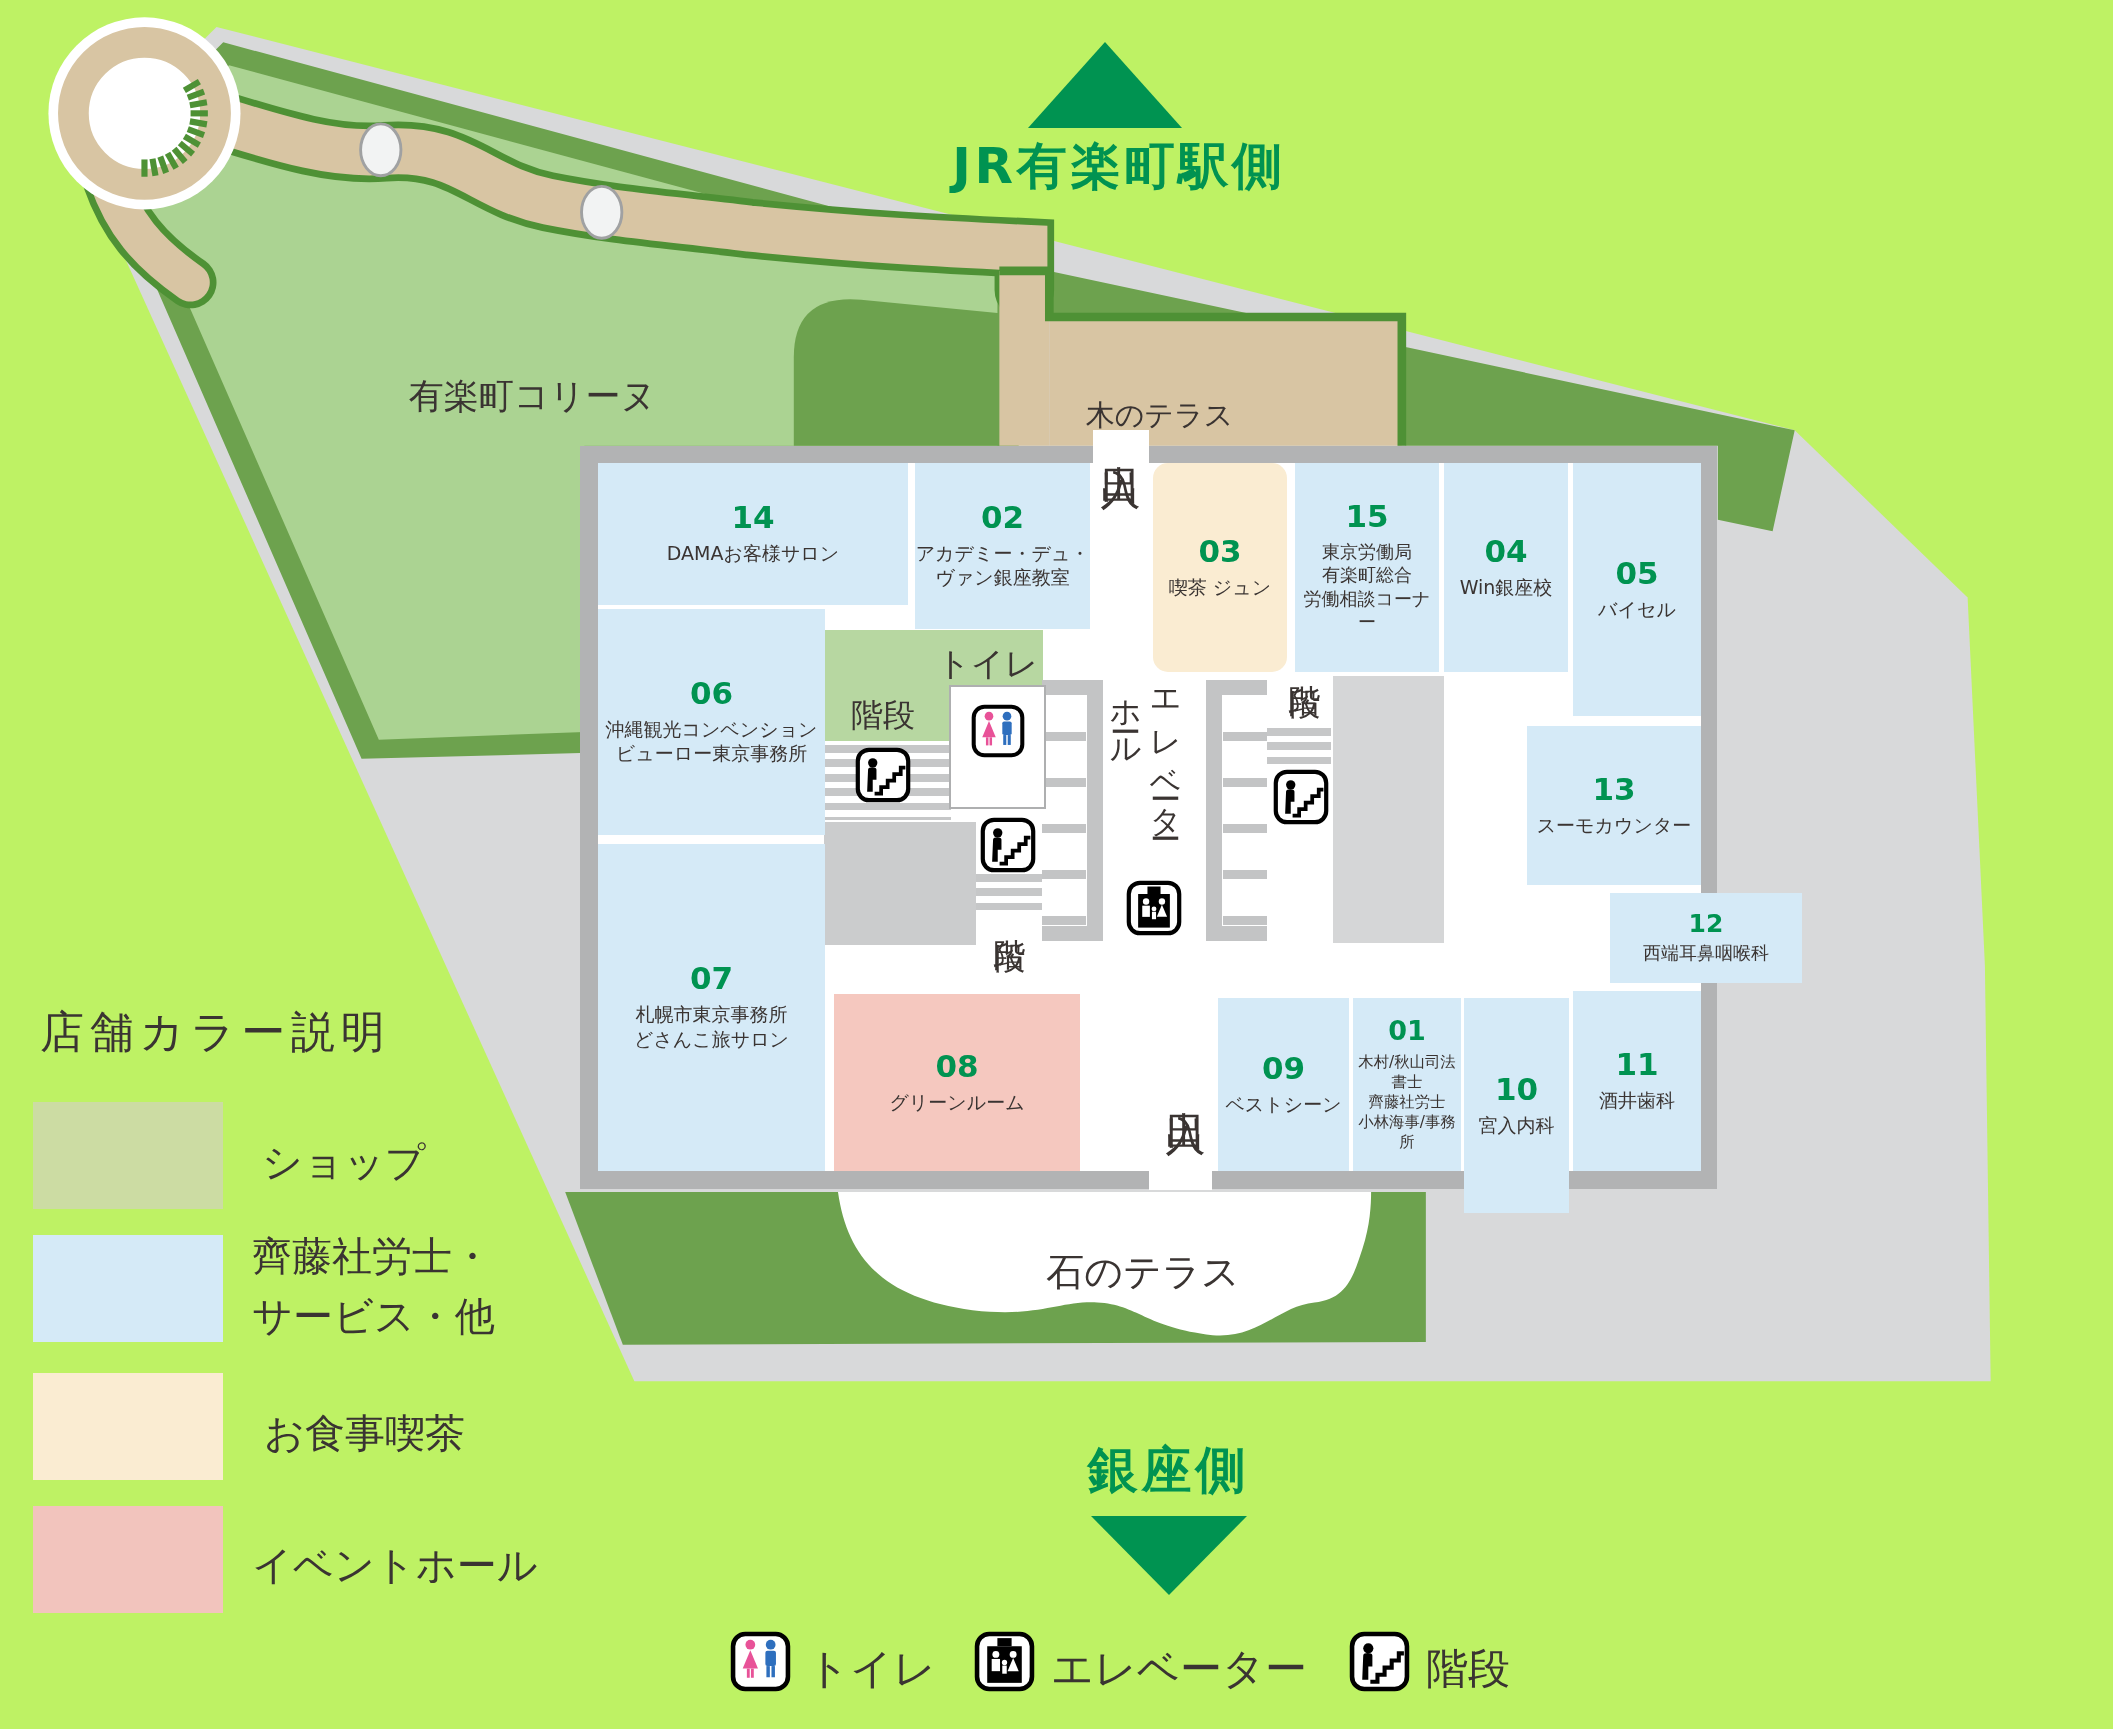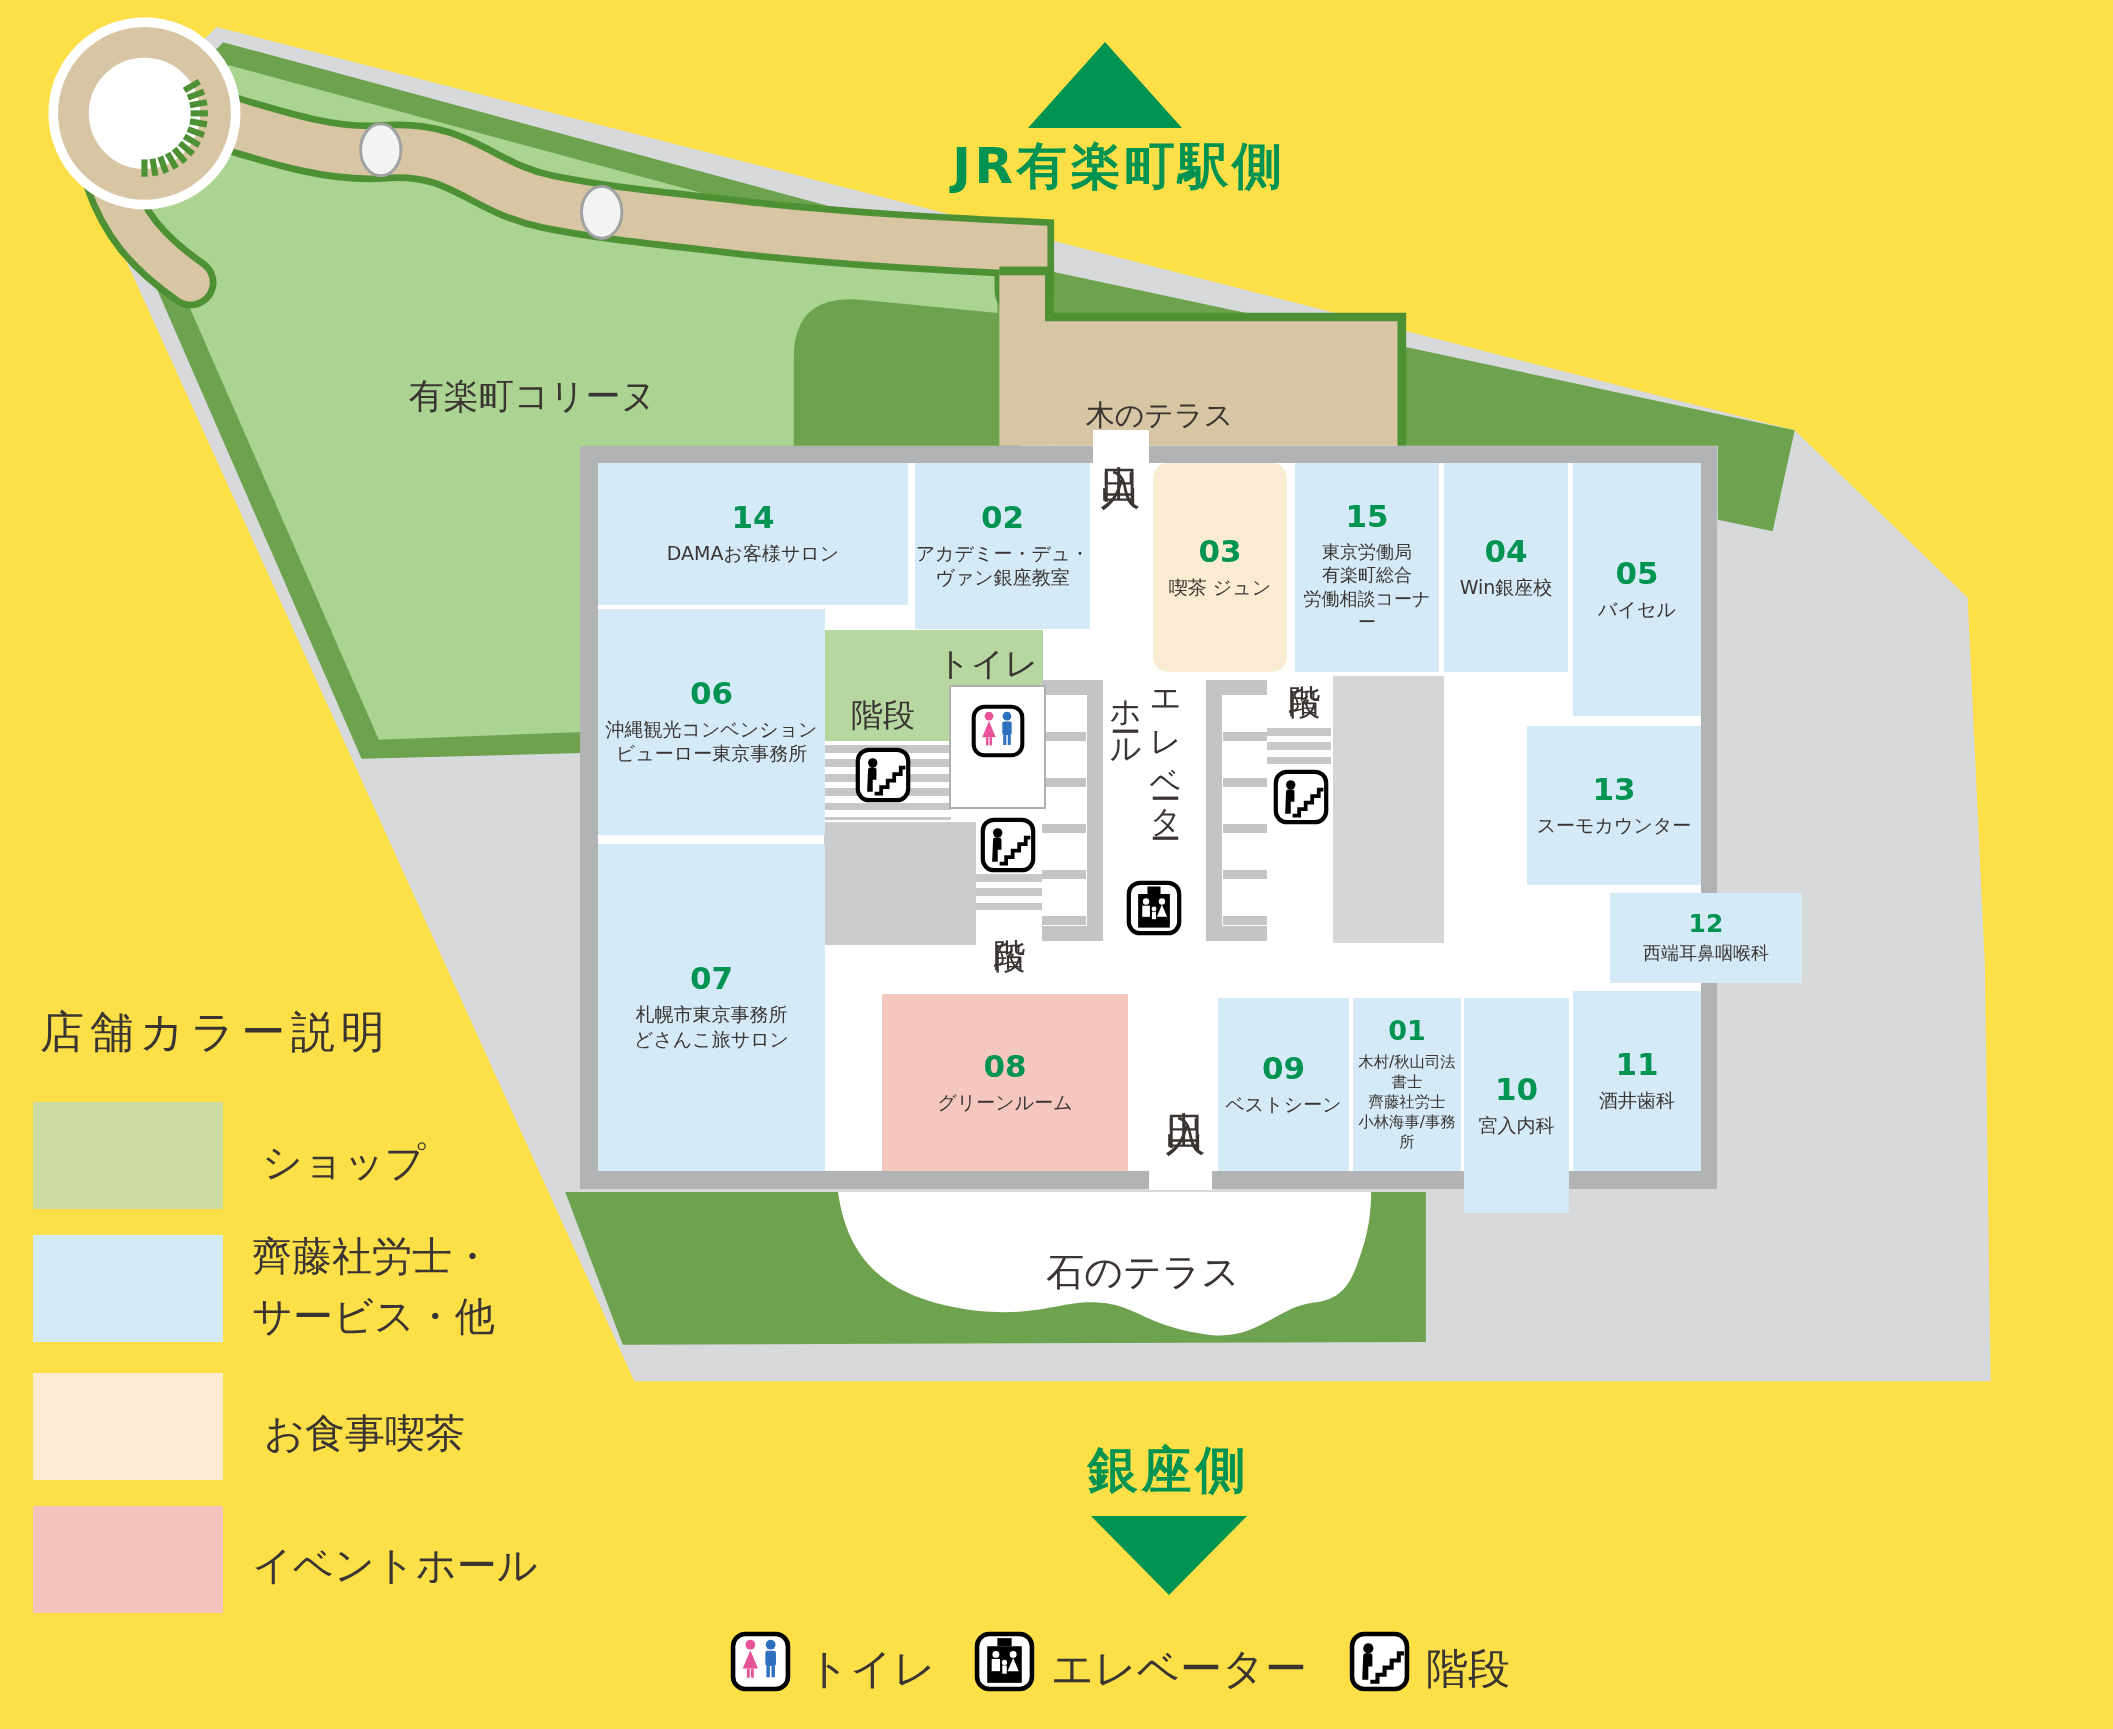--- a/index.html
+++ b/index.html
@@ -1,17 +1,17 @@
 <!DOCTYPE html>
 <html><head>
 <meta charset="utf-8">
 <style>
   html,body{margin:0;padding:0;background:#fff;}
   body{font-family:"DejaVu Sans","Liberation Sans",sans-serif;}
-  .stage{position:relative;width:2114px;height:1729px;overflow:hidden;background:#fde047;}
+  .stage{position:relative;width:2114px;height:1729px;overflow:hidden;background:#bef264;}
   .stage svg.base{position:absolute;left:0;top:0;}
 
   
   .dir-title{position:absolute;color:#009351;font-weight:bold;font-size:50px;letter-spacing:3.8px;text-align:center;}
   .t-top{left:893px;top:133px;width:452px;}
   .t-bottom{left:961px;top:1437px;width:415px;}
   .tri-up{position:absolute;left:1028px;top:42px;width:0;height:0;
     border-left:77px solid transparent;border-right:77px solid transparent;border-bottom:86px solid #009351;}
   .tri-down{position:absolute;left:1091px;top:1516px;width:0;height:0;
     border-left:78px solid transparent;border-right:78px solid transparent;border-top:79px solid #009351;}
@@ -26,21 +26,21 @@
   .bwall{position:absolute;left:580px;top:446px;width:1137px;height:743px;background:#b2b3b4;}
   .bfloor{position:absolute;left:598px;top:463px;width:1103px;height:708px;background:#ffffff;}
   .gap{position:absolute;background:#fff;}
   .gap-top{left:1093px;top:430px;width:56px;height:35px;}
   .gap-bottom{left:1149px;top:1169px;width:63px;height:21px;}
 
   .room{position:absolute;display:flex;flex-direction:column;align-items:center;justify-content:center;
         text-align:center;gap:7.7px;}
   .c-blue{background:#d5eaf7;}
   .c-cream{background:#faecd2;border-radius:15px;}
-  .c-pink{background:#f5c8bf;margin-left:48px;}
+  .c-pink{background:#f5c8bf;}
   .rnum{font-weight:bold;color:#009351;font-size:31px;line-height:1;}
   .rname{font-size:19px;color:#3a3432;line-height:1.3;}
   .rname span{display:block;}
   .r14{left:598px;top:463px;width:310px;height:142px}
   .r02{left:915px;top:463px;width:175px;height:166px}
   .r03{left:1153px;top:463px;width:134px;height:209px}
   .r15{left:1295px;top:463px;width:144px;height:209px}
   .r15 .rname{font-size:18px}
   .r04{left:1444px;top:463px;width:124px;height:209px}
   .r05{left:1573px;top:463px;width:128px;height:253px}

